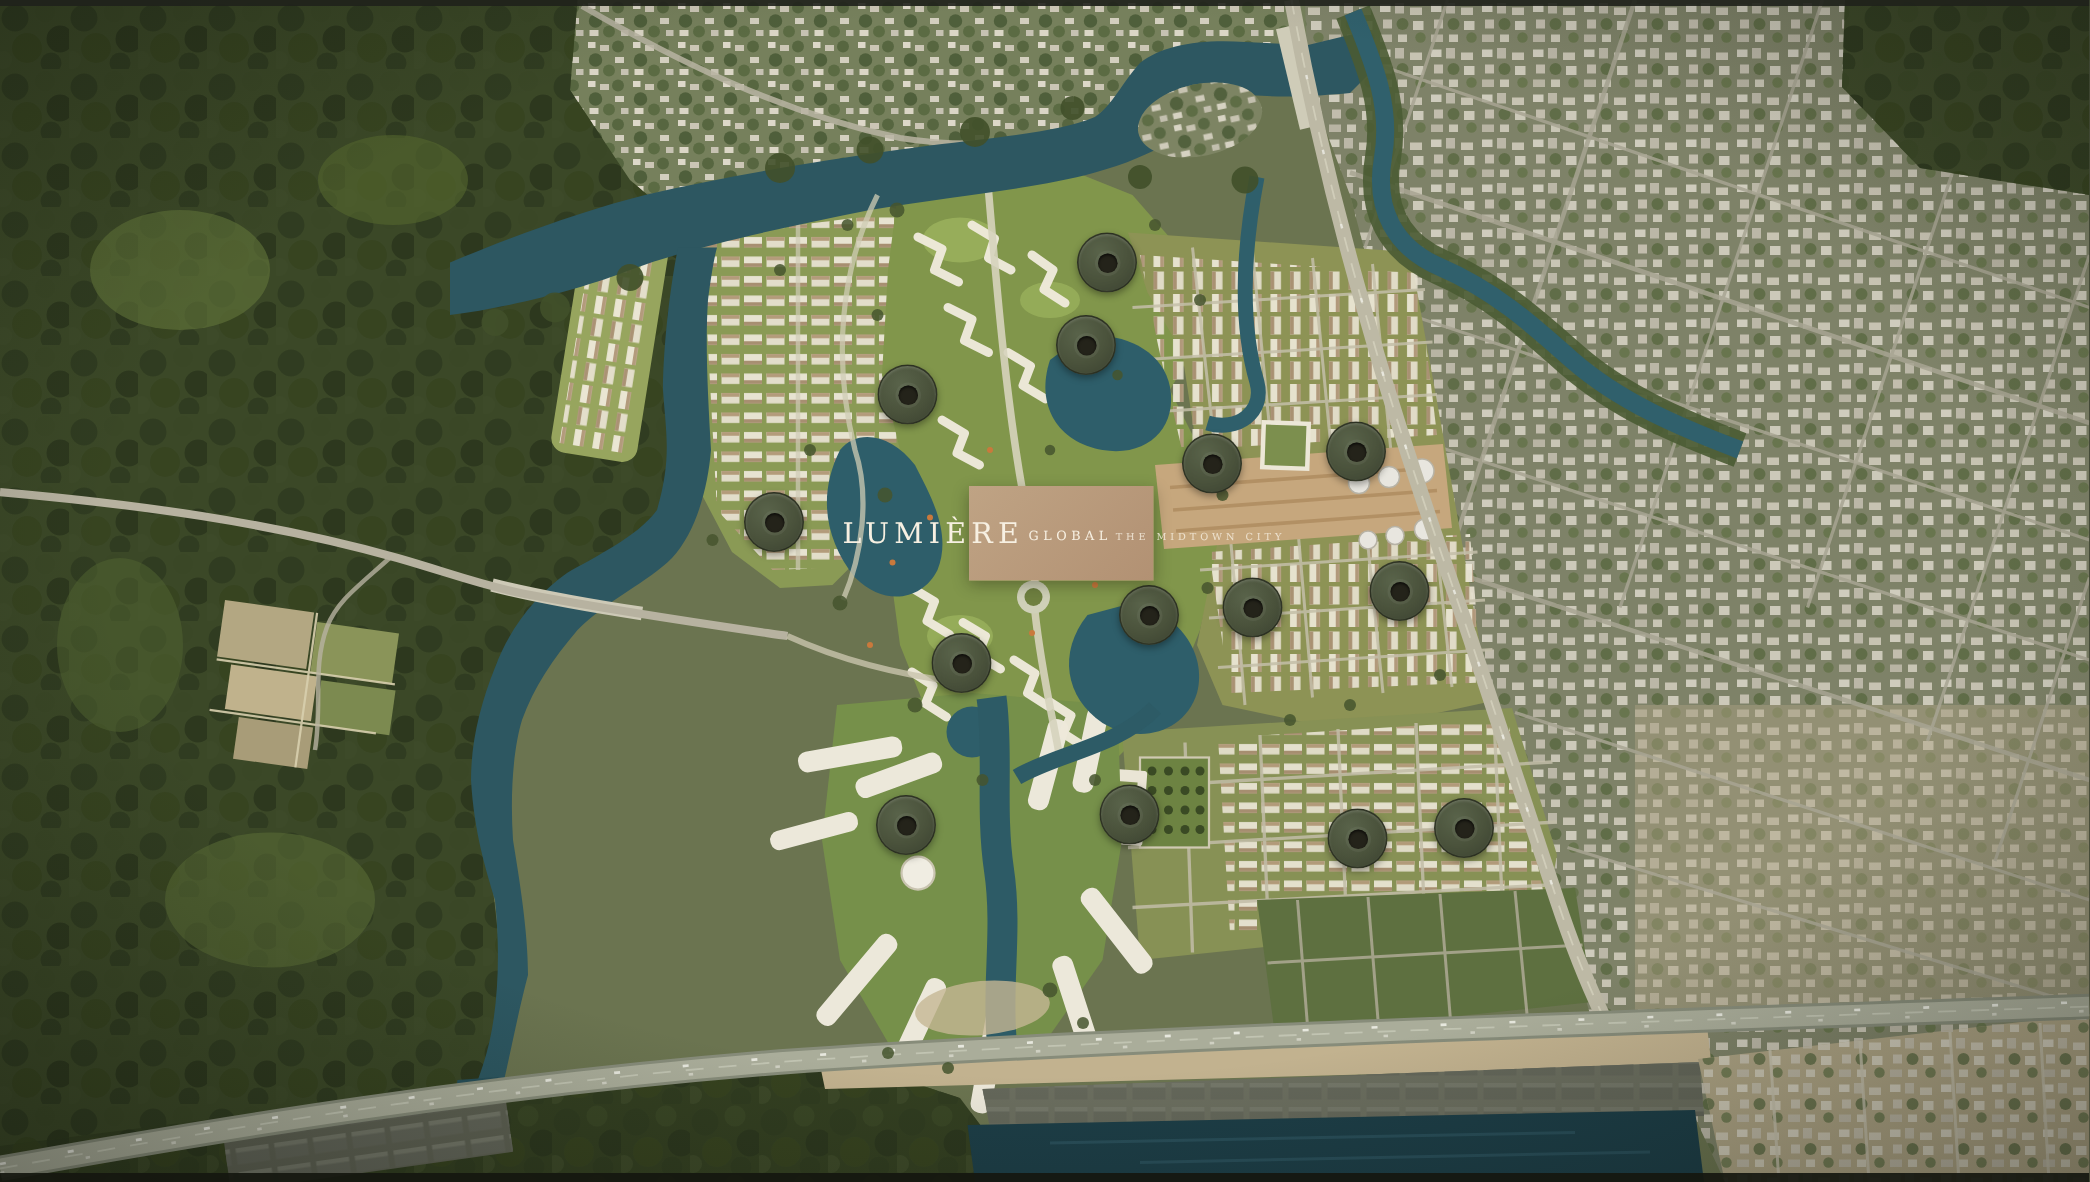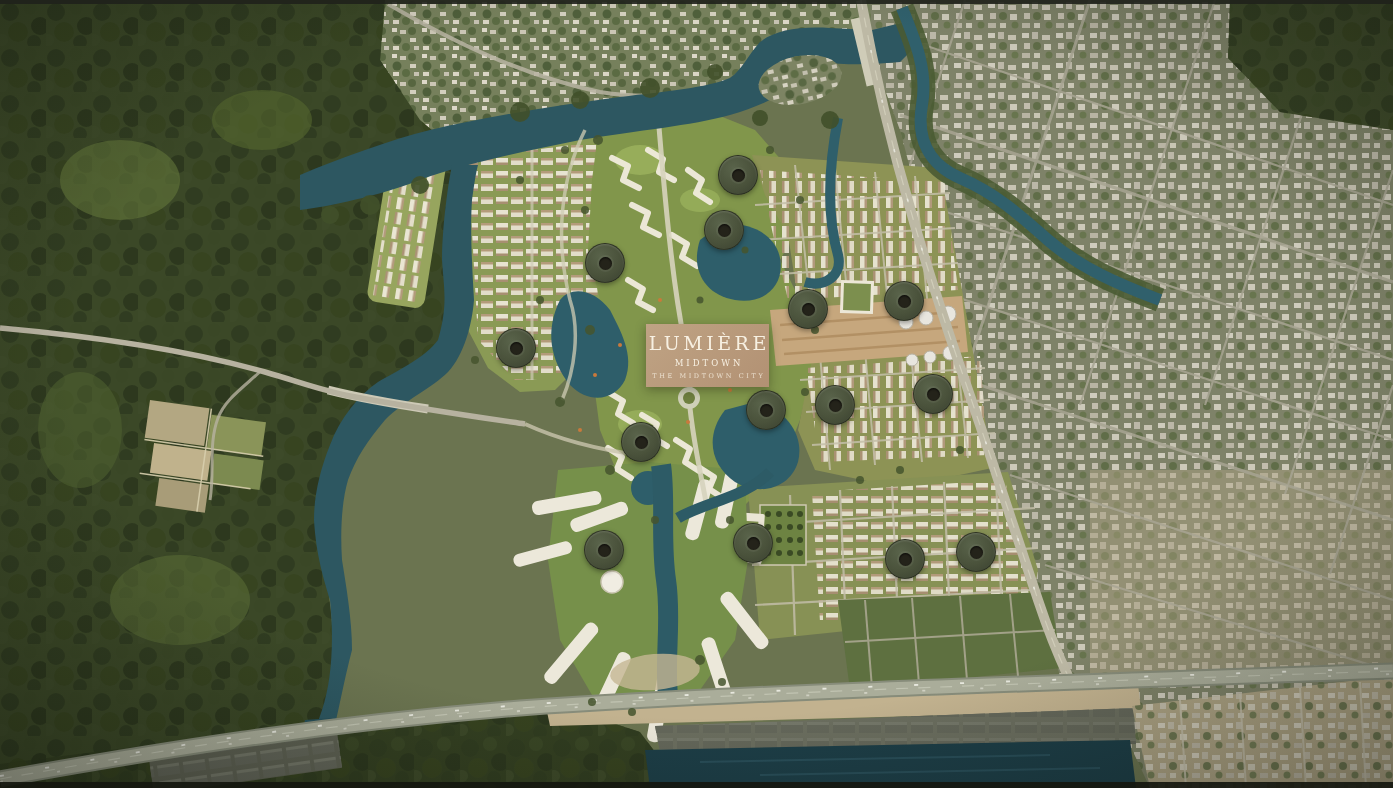--- a/index.html
+++ b/index.html
@@ -20,21 +20,21 @@
   }
   .hotspot-dot {
     position:absolute; left:50%; top:50%; width:13px; height:13px;
     margin:-6.5px 0 0 -6.5px; border-radius:50%;
     background:#24231a;
     box-shadow: inset 0 1px 2px rgba(0,0,0,.7), 0 0 0 2px rgba(255,255,255,0.05);
   }
 
   
   .badge {
-    position:absolute; display:flex; flex-direction:column; align-items:center;
+    position:absolute; display:flex; flex-direction:row; align-items:center;
     justify-content:center; text-align:center;
     background:linear-gradient(135deg,#bfa384 0%, #b29173 100%);
     box-shadow: 0 3px 10px rgba(20,20,10,.35);
     color:#f7f0e2;
   }
   .badge .brand {
     font-family:"DejaVu Serif","Liberation Serif",serif;
     font-size:19px; letter-spacing:3.5px; line-height:22px; font-weight:400;
     white-space:nowrap; text-indent:3.5px;
   }
@@ -470,17 +470,17 @@
       <div class="hotspot" style="left: 904px; top: 558px;">
         <div class="hotspot-dot"></div>
       </div>
       <div class="hotspot" style="left: 975px; top: 551px;">
         <div class="hotspot-dot"></div>
       </div>
     </div>
 
 <div class="badge" style="left: 646px; top: 324px; width: 123px; height: 63px; color: rgb(247, 240, 226);">
   <div class="brand">LUMIÈRE</div>
-  <div class="division">MIDTOWN</div>
+  <div class="division">GLOBAL</div>
   <div class="tagline">THE MIDTOWN CITY</div>
 </div>
 
 </div>
 
 </body></html>

